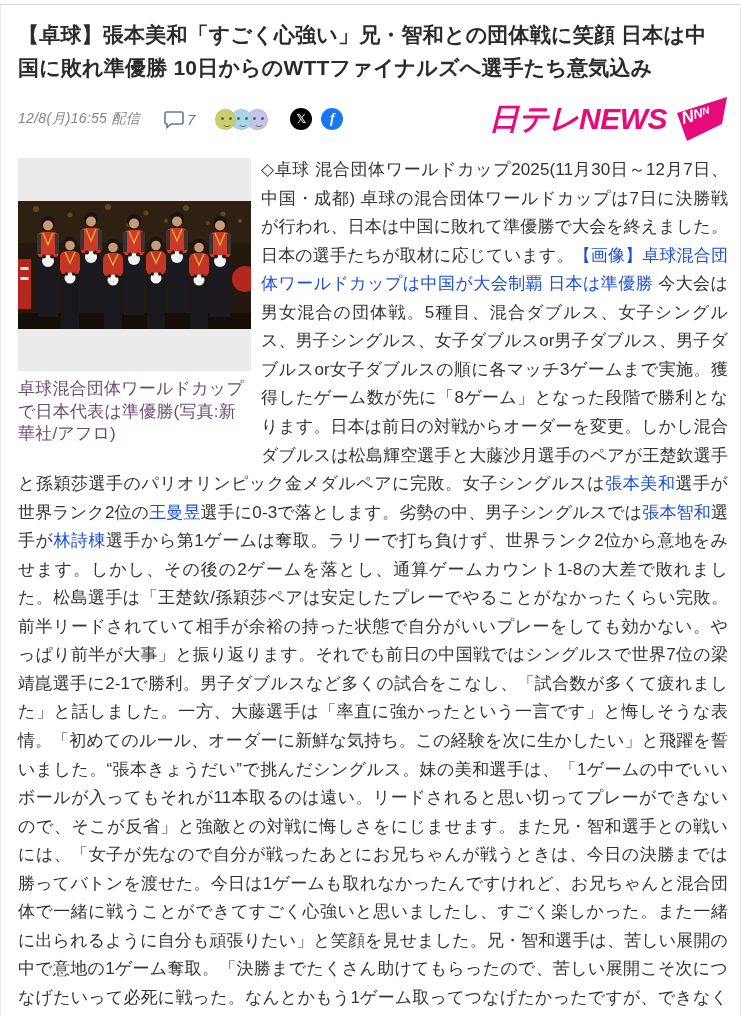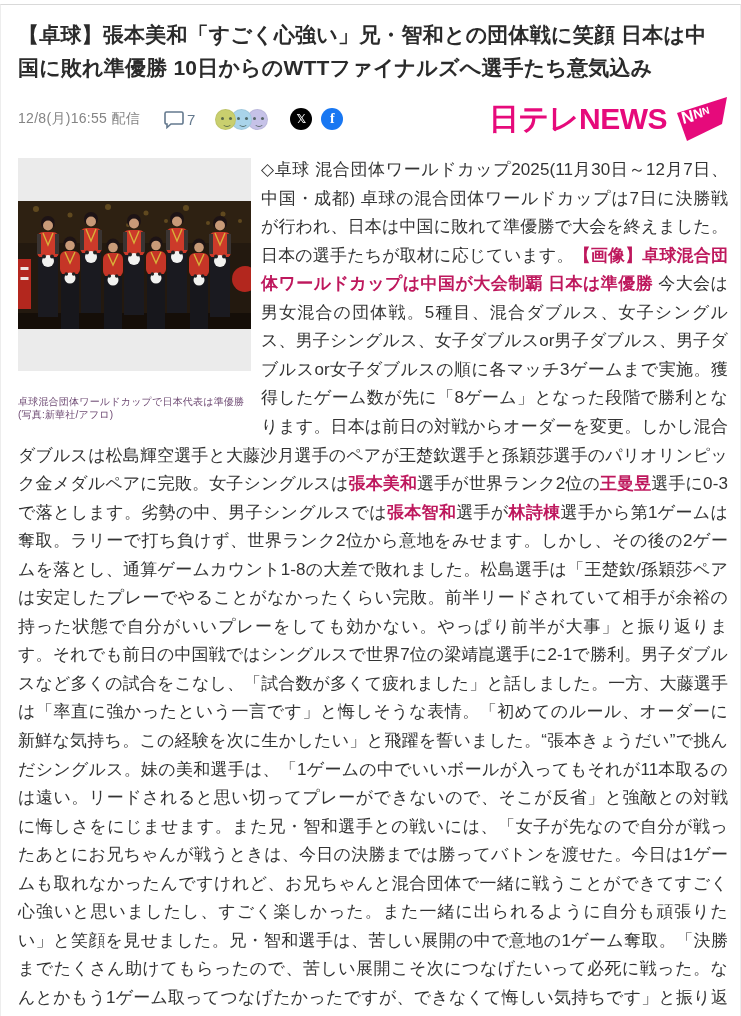--- a/index.html
+++ b/index.html
@@ -13,21 +13,21 @@
     border-right:1px solid #ededed;
     padding:14px 10px 24px 17px;
   }
   
   .headline {
     font-size:21px; line-height:1.55; font-weight:bold; color:#2b2b2b;
     padding-right:8px; letter-spacing:0.2px;
   }
   
   .meta-row {
-    margin-top:15px; display:flex; align-items:center; height:40px;
+    margin-top:15px; display:flex; align-items:center; height:40px;font-style:italic;
   }
   .date { font-size:14px; color:#848484; margin-right:24px; letter-spacing:0.3px; }
   .comment-wrap { display:flex; align-items:center; gap:3px; margin-right:20px; cursor:pointer; }
   .comment-count { font-size:15px; color:#64798e; }
   .emoji-row { display:flex; margin-right:22px; }
   .emoji {
     width:21px; height:21px; border-radius:50%; position:relative;
     border:1px solid rgba(0,0,0,0.05);
   }
   .emoji + .emoji { margin-left:-5px; }
@@ -57,28 +57,28 @@
   .brand { display:flex; align-items:center; gap:7px; padding-right:2px; cursor:pointer; }
   .brand-text { font-size:30px; font-weight:800; color:#e60a7b; letter-spacing:-0.5px; }
   
   .article { margin-top:17px; padding-right:2px; }
   .figure { float:left; width:233px; margin:2px 10px 6px 0; }
   .media-box {
     width:233px; height:213px; background:#ebebeb;
     display:flex; align-items:center; justify-content:center;
   }
   .caption {
-    margin-top:24px; font-size:10px; line-height:1.32; color:#6e4a73;
+    margin-top:7px; font-size:17px; line-height:1.32; color:#6e4a73;
     cursor:pointer; letter-spacing:0.2px;
   }
   .body-text {
     font-size:17px; line-height:1.68; color:#333; text-align:justify;
     letter-spacing:0.1px;
   }
-  .inline-link { color:#be185d; cursor:pointer;font-weight:bold; }
+  .inline-link { color:#1d4ed8; cursor:pointer; }
 </style>
 </head>
 <body>
 
 <div class="page">
 
   <h1 class="headline">【卓球】張本美和「すごく心強い」兄・智和との団体戦に笑顔 日本は中国に敗れ準優勝 10日からのWTTファイナルズへ選手たち意気込み</h1>
 
   <div class="meta-row">
     <span class="date">12/8(月)16:55 配信</span>

